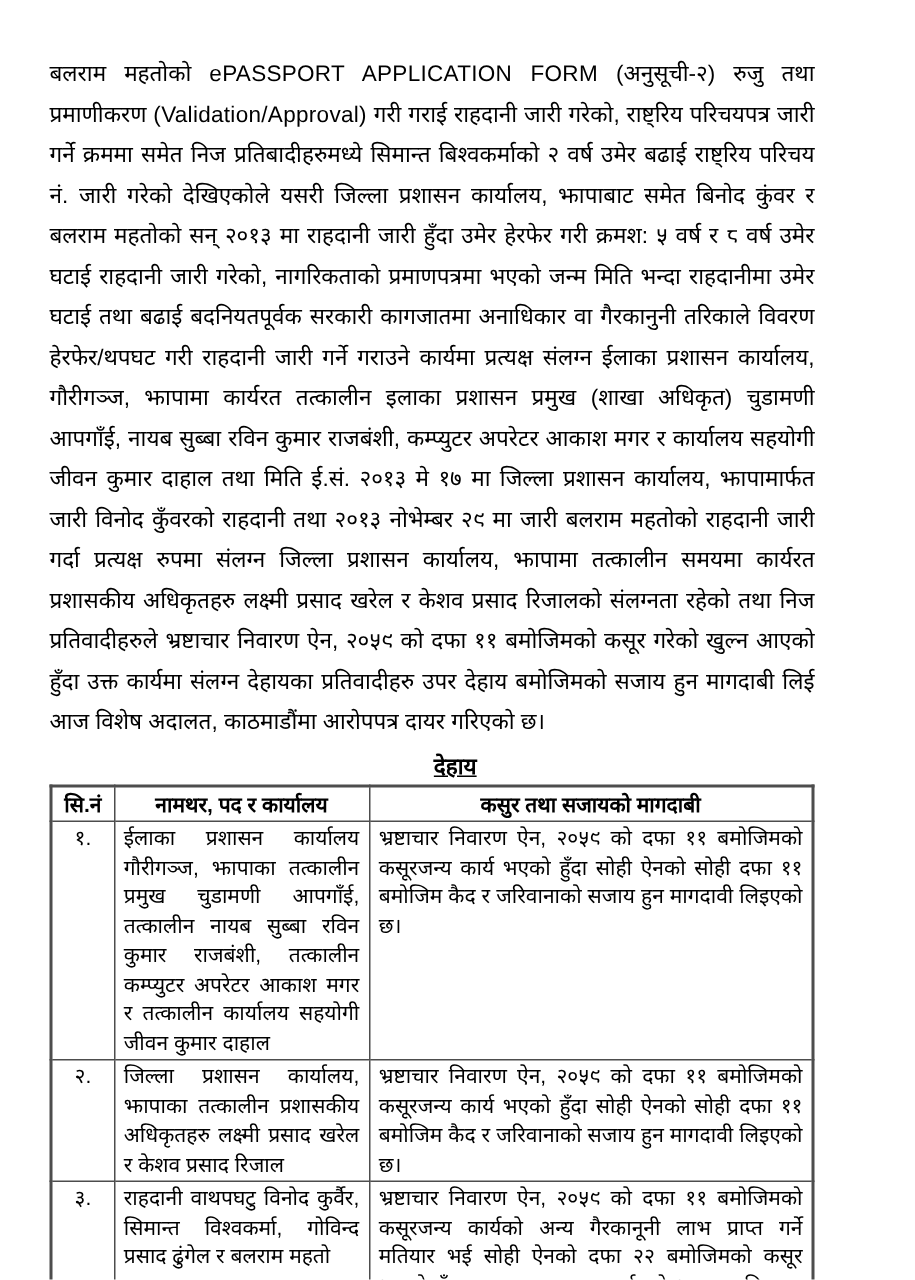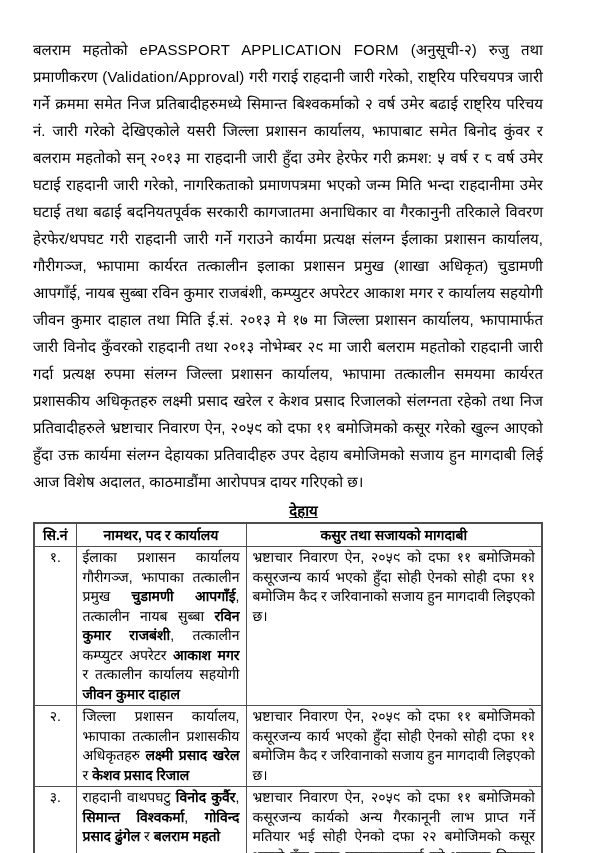--- a/index.html
+++ b/index.html
@@ -46,21 +46,21 @@
   }
   table.defendants th {
     font-weight: bold;
     line-height: 20px;
     height: 22px;
     padding: 1px 2px;
   }
   table.defendants td { line-height: 19.5px; }
   td.sn-cell { text-align: center; padding: 1px 2px; }
   td.name-cell, td.charge-cell { text-align: justify; }
-  .bold { font-weight: bold; }
+  .bold { font-weight: normal; }
 </style>
 </head>
 <body>
 
 <div class="page">
 
   <p class="intro"><span>बलराम महतोको </span><span class="latin">ePASSPORT APPLICATION FORM</span><span> (अनुसूची-२) रुजु तथा प्रमाणीकरण </span><span class="latin">(Validation/Approval)</span><span> गरी गराई राहदानी जारी गरेको, राष्ट्रिय परिचयपत्र जारी गर्ने क्रममा समेत निज प्रतिबादीहरुमध्ये सिमान्त बिश्वकर्माको २ वर्ष उमेर बढाई राष्ट्रिय परिचय नं. जारी गरेको देखिएकोले यसरी जिल्ला प्रशासन कार्यालय, झापाबाट समेत बिनोद कुंवर र बलराम महतोको सन् २०१३ मा राहदानी जारी हुँदा उमेर हेरफेर गरी क्रमश: ५ वर्ष र ८ वर्ष उमेर घटाई राहदानी जारी गरेको, नागरिकताको प्रमाणपत्रमा भएको जन्म मिति भन्दा राहदानीमा उमेर घटाई तथा बढाई बदनियतपूर्वक सरकारी कागजातमा अनाधिकार वा गैरकानुनी तरिकाले विवरण हेरफेर/थपघट गरी राहदानी जारी गर्ने गराउने कार्यमा प्रत्यक्ष संलग्न ईलाका प्रशासन कार्यालय, गौरीगञ्ज, झापामा कार्यरत तत्कालीन इलाका प्रशासन प्रमुख (शाखा अधिकृत) चुडामणी आपगाँई, नायब सुब्बा रविन कुमार राजबंशी, कम्प्युटर अपरेटर आकाश मगर र कार्यालय सहयोगी जीवन कुमार दाहाल तथा मिति ई.सं. २०१३ मे १७ मा जिल्ला प्रशासन कार्यालय, झापामार्फत जारी विनोद कुँवरको राहदानी तथा २०१३ नोभेम्बर २९ मा जारी बलराम महतोको राहदानी जारी गर्दा प्रत्यक्ष रुपमा संलग्न जिल्ला प्रशासन कार्यालय, झापामा तत्कालीन समयमा कार्यरत प्रशासकीय अधिकृतहरु लक्ष्मी प्रसाद खरेल र केशव प्रसाद रिजालको संलग्नता रहेको तथा निज प्रतिवादीहरुले भ्रष्टाचार निवारण ऐन, २०५९ को दफा ११ बमोजिमको कसूर गरेको खुल्न आएको हुँदा उक्त कार्यमा संलग्न देहायका प्रतिवादीहरु उपर देहाय बमोजिमको सजाय हुन मागदाबी लिई आज विशेष अदालत, काठमाडौंमा आरोपपत्र दायर गरिएको छ।</span></p>
 
   <div class="dehaya-wrap">
     <span class="dehaya">देहाय</span>

